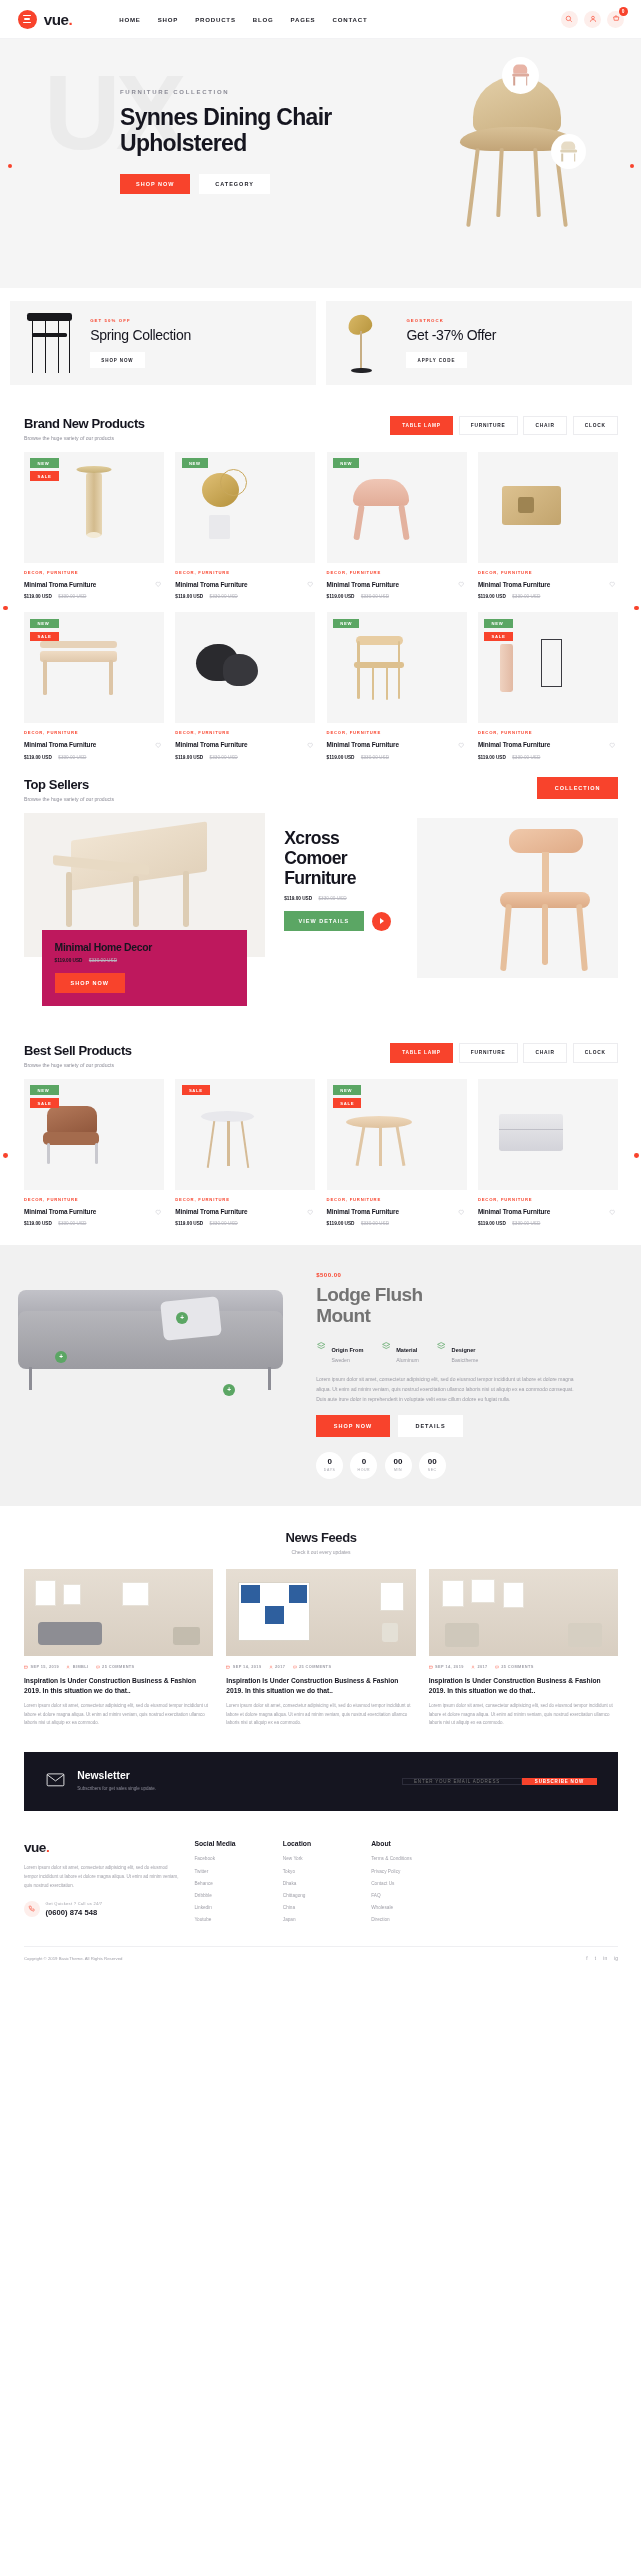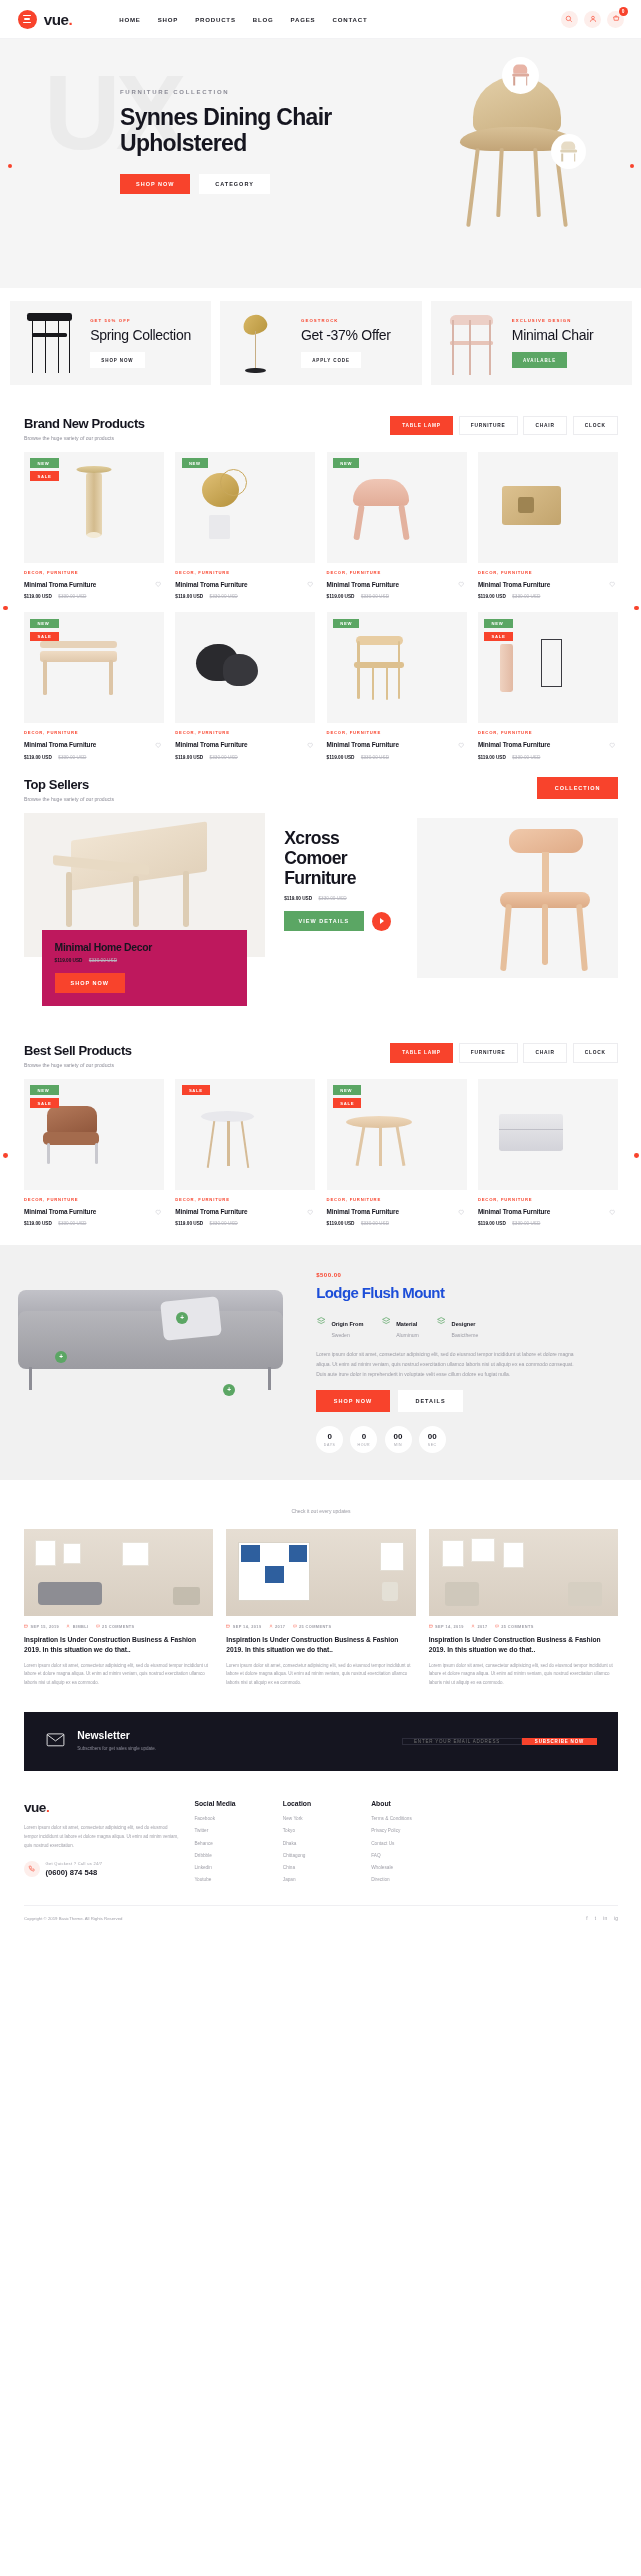--- a/index.html
+++ b/index.html
@@ -278,21 +278,21 @@
   .s-back { position:absolute; left:9.6px; top:17.6px; width:265px; height:29px; background:linear-gradient(180deg,#c2c2c8,#a9a9b0); border-radius:8px 8px 1.6px 1.6px;}
   .s-pillow { position:absolute; left:154px; top:27px; width:58px; height:39px; background:#e6e6ea; border-radius:5.6px; transform: rotate(-6deg);}
   .s-leg { position:absolute; width:3.2px; height:22.5px; background:#8d8d95; top:95px;}
   .hot {
     position: absolute; width: 12px; height: 12px; border-radius: 50%;
     background: #5ba664; display:flex; align-items:center; justify-content:center;
     color:#fff; font-size:6.4px; font-weight:bold; line-height:1;
   }
   .banner-right { flex: 1; padding-left: 11.2px; padding-right: 17.6px; }
   .b-price { font-size: 6px; font-weight: bold; color: #f8432c; letter-spacing: 0.5px; margin-bottom: 6.4px; }
-  .b-title { font-size: 15px; font-weight: bold; line-height: 1.1; letter-spacing: -0.6px; color: #1d4ed8; max-width: 160px; }
+  .b-title { font-size: 19px; font-weight: bold; line-height: 1.1; letter-spacing: -0.6px; color: #737373; max-width: 160px; }
   .b-feats { display: flex; gap: 17.6px; margin-top: 13px; }
   .feat { display: flex; align-items: flex-start; gap: 4.8px; }
   .feat-ico svg { width: 10.4px; height: 10.4px; stroke: #5ba664; fill: none; stroke-width: 1.4; }
   .feat-l { font-size: 5.6px; font-weight: bold; color: #15151f; }
   .feat-v { font-size: 5.1px; color: #9a9aa3; margin-top: 2.4px; }
   .b-desc { font-size: 5px; line-height: 2; color: #9a9aa3; margin-top: 11.2px; max-width: 265px; }
   .b-btns { display: flex; gap: 8px; margin-top: 11.2px; }
   .countdown { display: flex; gap: 7.2px; margin-top: 14.4px; }
   .cd {
     width: 27px; height: 27px; border-radius: 50%; background: #fff;
@@ -480,34 +480,20 @@
         <div class="lamp-head"></div>
           <div class="lamp-pole"></div>
           <div class="lamp-base"></div>
       </div>
       <div class="promo-txt">
         <div class="promo-kicker">GEOSTROCK</div>
         <div class="promo-title">Get -37% Offer</div>
         <button class="btn btn-white">APPLY CODE</button>
       </div>
     </div>
-    <div class="promo">
-      <div class="promo-art">
-        <div class="pc-back"></div>
-          <div class="pc-seat"></div>
-        <div class="pc-leg" style="left:9.6px;top:11.2px;height:55px"></div>
-        <div class="pc-leg" style="left:27px;top:11.2px;height:55px"></div>
-        <div class="pc-leg" style="left:47px;top:11.2px;height:55px"></div>
-      </div>
-      <div class="promo-txt">
-        <div class="promo-kicker">EXCLUSIVE DESIGN</div>
-        <div class="promo-title">Minimal Chair</div>
-        <button class="btn btn-green">AVAILABLE</button>
-      </div>
-    </div>
   </div>
 
   <div class="container">
     <div class="sec-head">
       <div>
         <div class="sec-title">Brand New Products</div>
         <div class="sec-sub">Browse the huge variety of our products</div>
       </div>
       <div class="filters">
         <button class="filter active">TABLE LAMP</button>
@@ -1012,20 +998,21 @@
           <div class="cd-num">00</div>
           <div class="cd-lbl">SEC</div>
         </div>
       </div>
     </div>
   </div>
 
   <div class="news">
     <div class="container">
       <div class="news-head">
+        <h2>News Feeds</h2>
         <p>Check it out every updates</p>
       </div>
       <div class="news-grid">
 
         <div>
           <div class="post-img">
             <div class="rm-wall"></div>
             <div class="rm-frame" style="left:11.2px;top:11.2px;width:21px;height:26px"></div>
             <div class="rm-frame" style="left:39px;top:14.4px;width:17.6px;height:21px"></div>
             <div class="rm-frame" style="left:98px;top:13px;width:27px;height:24px"></div>

